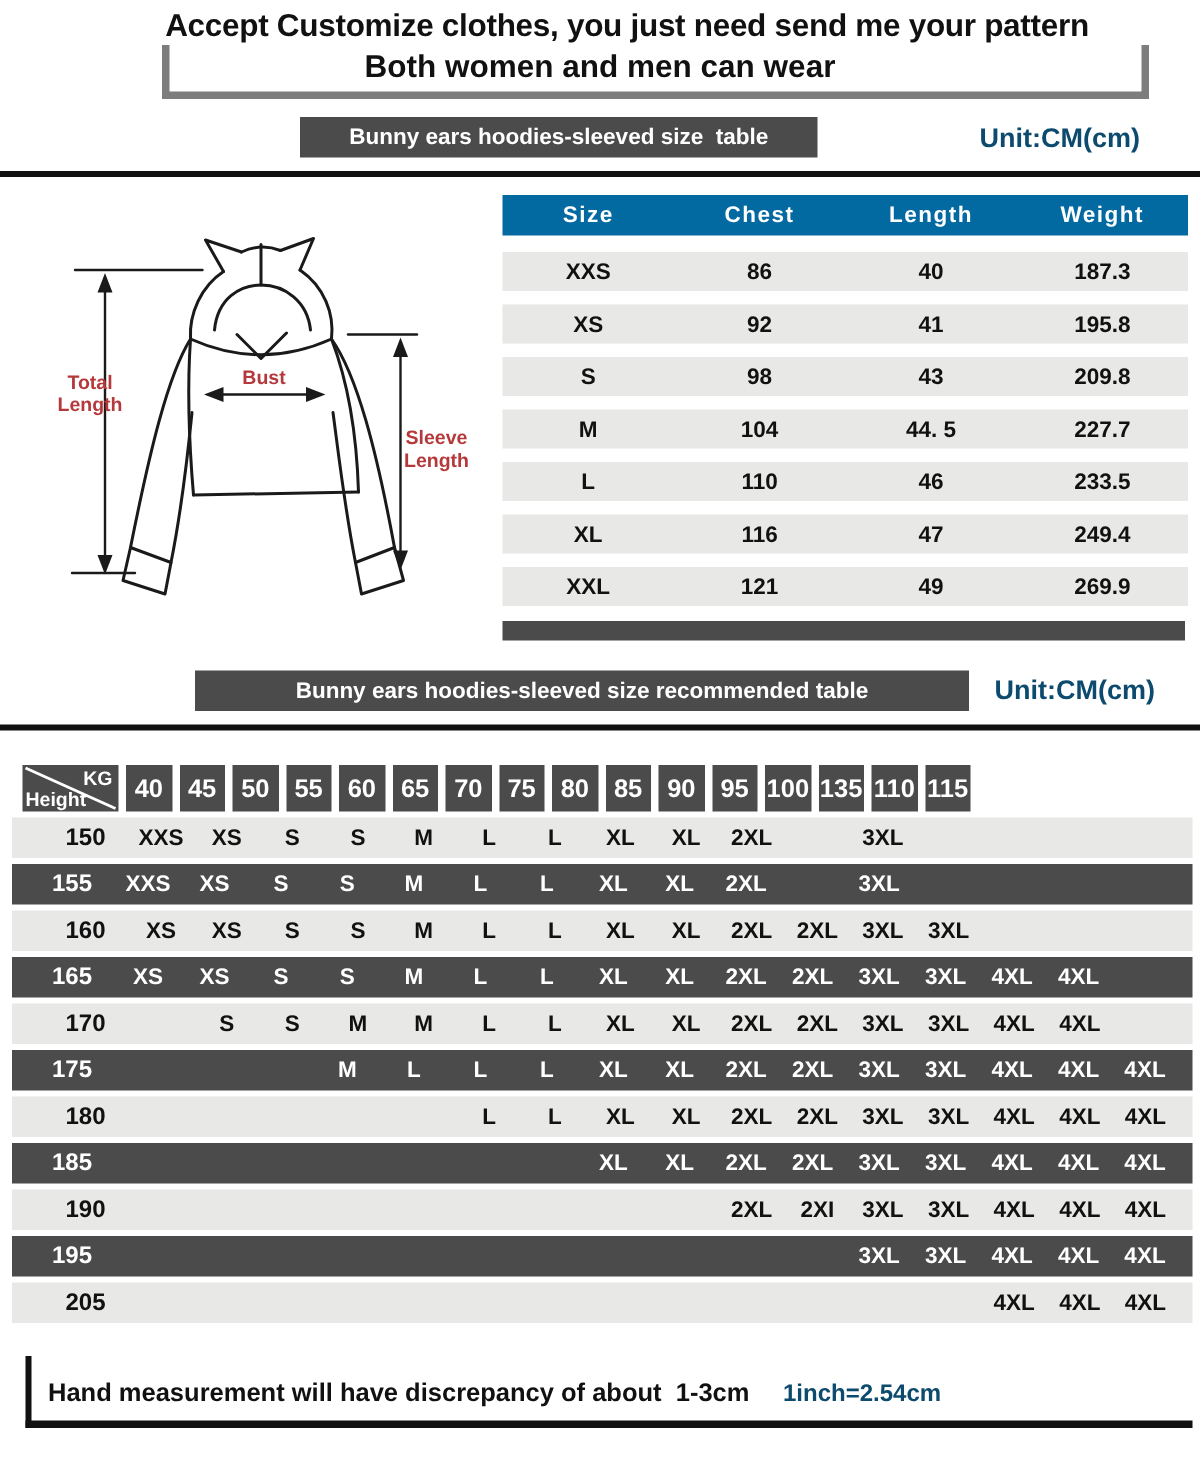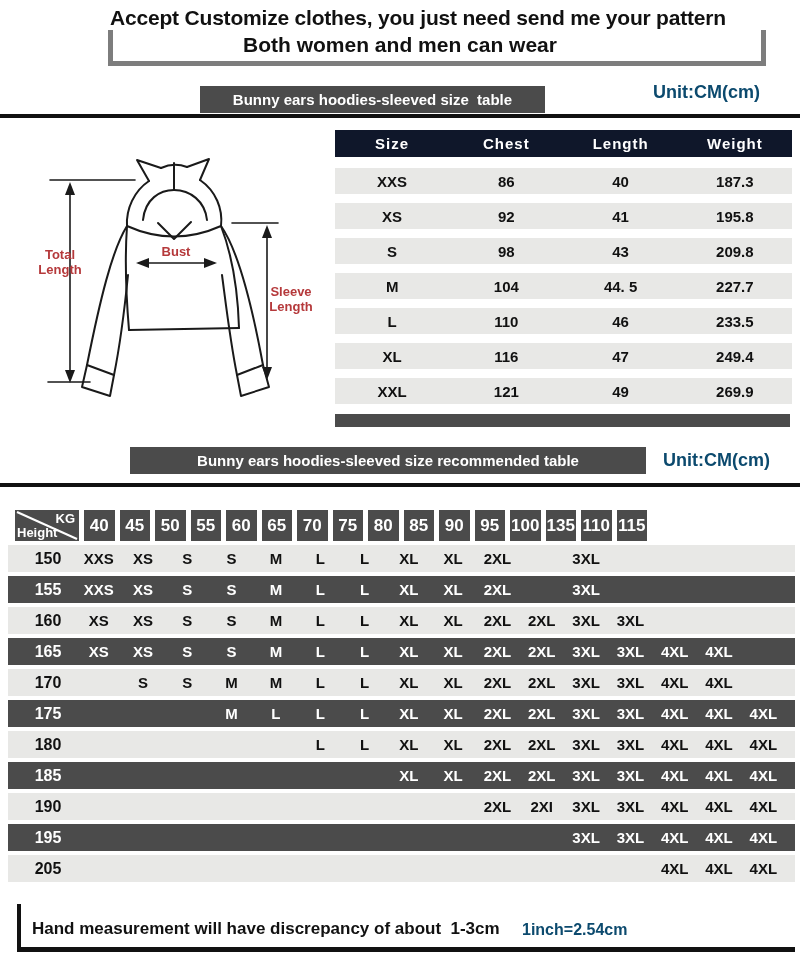--- a/index.html
+++ b/index.html
@@ -11,58 +11,58 @@
   .title-l1 { position:absolute; top:6px; left:0; width:800px; text-align:center;
     font-size:21px; font-weight:bold; color:#111; letter-spacing:-0.2px;padding-left:36px; }
   .title-l2 { position:absolute; top:33px; left:0; width:800px; text-align:center;
     font-size:21px; font-weight:bold; color:#111; }
   .title-bracket { position:absolute; top:30px; left:108px; width:658px; height:36px;
     border-left:5px solid #7d7d7d; border-right:5px solid #7d7d7d; border-bottom:5px solid #7d7d7d; }
 
   
   .banner { position:absolute; background:#4b4b4b; color:#fff; font-weight:bold;
     font-size:15px; display:flex; align-items:center; justify-content:center; white-space:pre; }
-  .banner1 { left:200px; top:86px; width:345px; height:27px; }
+  .banner1 { left:200px; top:78px; width:345px; height:27px; }
   .banner2 { left:130px; top:447px; width:516px; height:27px; }
   .unit { position:absolute; font-size:18px; font-weight:bold; color:#0c4a6e; }
   .unit1 { left:653px; top:82px; }
   .unit2 { left:663px; top:450px; }
   .hrule { position:absolute; left:0; width:800px; height:4px; background:#111; }
   .hr1 { top:114px; } .hr2 { top:483px; }
 
   
   .diagram { position:absolute; left:10px; top:135px; }
   .diagram path, .diagram line { fill:none; stroke:#1a1a1a; stroke-width:2; stroke-linecap:round; stroke-linejoin:round; }
   .diagram .measure { stroke-width:1.6; }
   .diagram polygon { fill:#1a1a1a; stroke:none; }
   .diagram text { font-family:"Liberation Sans","DejaVu Sans",sans-serif; font-weight:bold;
     fill:#b5393b; font-size:13px; text-anchor:middle; }
 
   
   .size-table { position:absolute; left:335px; top:130px; width:457px; }
-  .st-header { display:flex; height:27px; background:#0f172a; color:#fff;
+  .st-header { display:flex; height:27px; background:#0369a1; color:#fff;
     font-size:15px; font-weight:bold; letter-spacing:1px; margin-bottom:11px; }
   .st-header .st-cell { display:flex; align-items:center; justify-content:center; }
   .st-row { display:flex; height:26px; background:#e8e8e6; color:#111;
     font-size:15px; font-weight:bold; margin-bottom:9px; }
   .st-cell { flex:1; display:flex; align-items:center; justify-content:center; }
   .st-footerbar { position:absolute; left:335px; top:414px; width:455px; height:13px; background:#4b4b4b; }
 
   
   .rec-header { position:absolute; left:15px; top:510px; width:632px; height:31px; display:flex; gap:5px; }
   .rec-corner { flex:0 0 64px; background:#4b4b4b; position:relative; }
   .rec-corner svg { position:absolute; left:0; top:0; }
   .rec-corner .kg { position:absolute; top:1px; right:4px; color:#fff; font-size:13px; font-weight:bold; }
   .rec-corner .hgt { position:absolute; bottom:1px; left:2px; color:#fff; font-size:13px; font-weight:bold; }
   .rec-hcell { flex:1; background:#4b4b4b; color:#fff; font-size:17px; font-weight:bold;
     display:flex; align-items:center; justify-content:center; }
   .rec-body { position:absolute; left:8px; top:545px; width:787px; }
   .rec-row { display:flex; height:27px; margin-bottom:4px; gap:5px; padding-right:12px;
     font-size:15px; font-weight:bold; align-items:center; }
-  .rec-row.light { background:#e8e8e6; color:#111; }
+  .rec-row.light { background:#e8e8e6; color:#111;padding-left:9px; }
   .rec-row.dark { background:#4b4b4b; color:#fff; }
   .rec-hlabel { flex:0 0 66px; text-align:center; font-size:16px; text-indent:14px; }
   .rec-cell { flex:1; text-align:center; }
 
   
   .foot-vline { position:absolute; left:17px; top:904px; width:4px; height:48px; background:#111; }
   .foot-hline { position:absolute; left:17px; top:947px; width:778px; height:5px; background:#111; }
   .foot-note { position:absolute; left:32px; top:919px; font-size:17px; font-weight:bold; color:#111; white-space:pre; }
   .foot-conv { position:absolute; left:522px; top:921px; font-size:16px; font-weight:bold; color:#0c4a6e; }
 </style>

